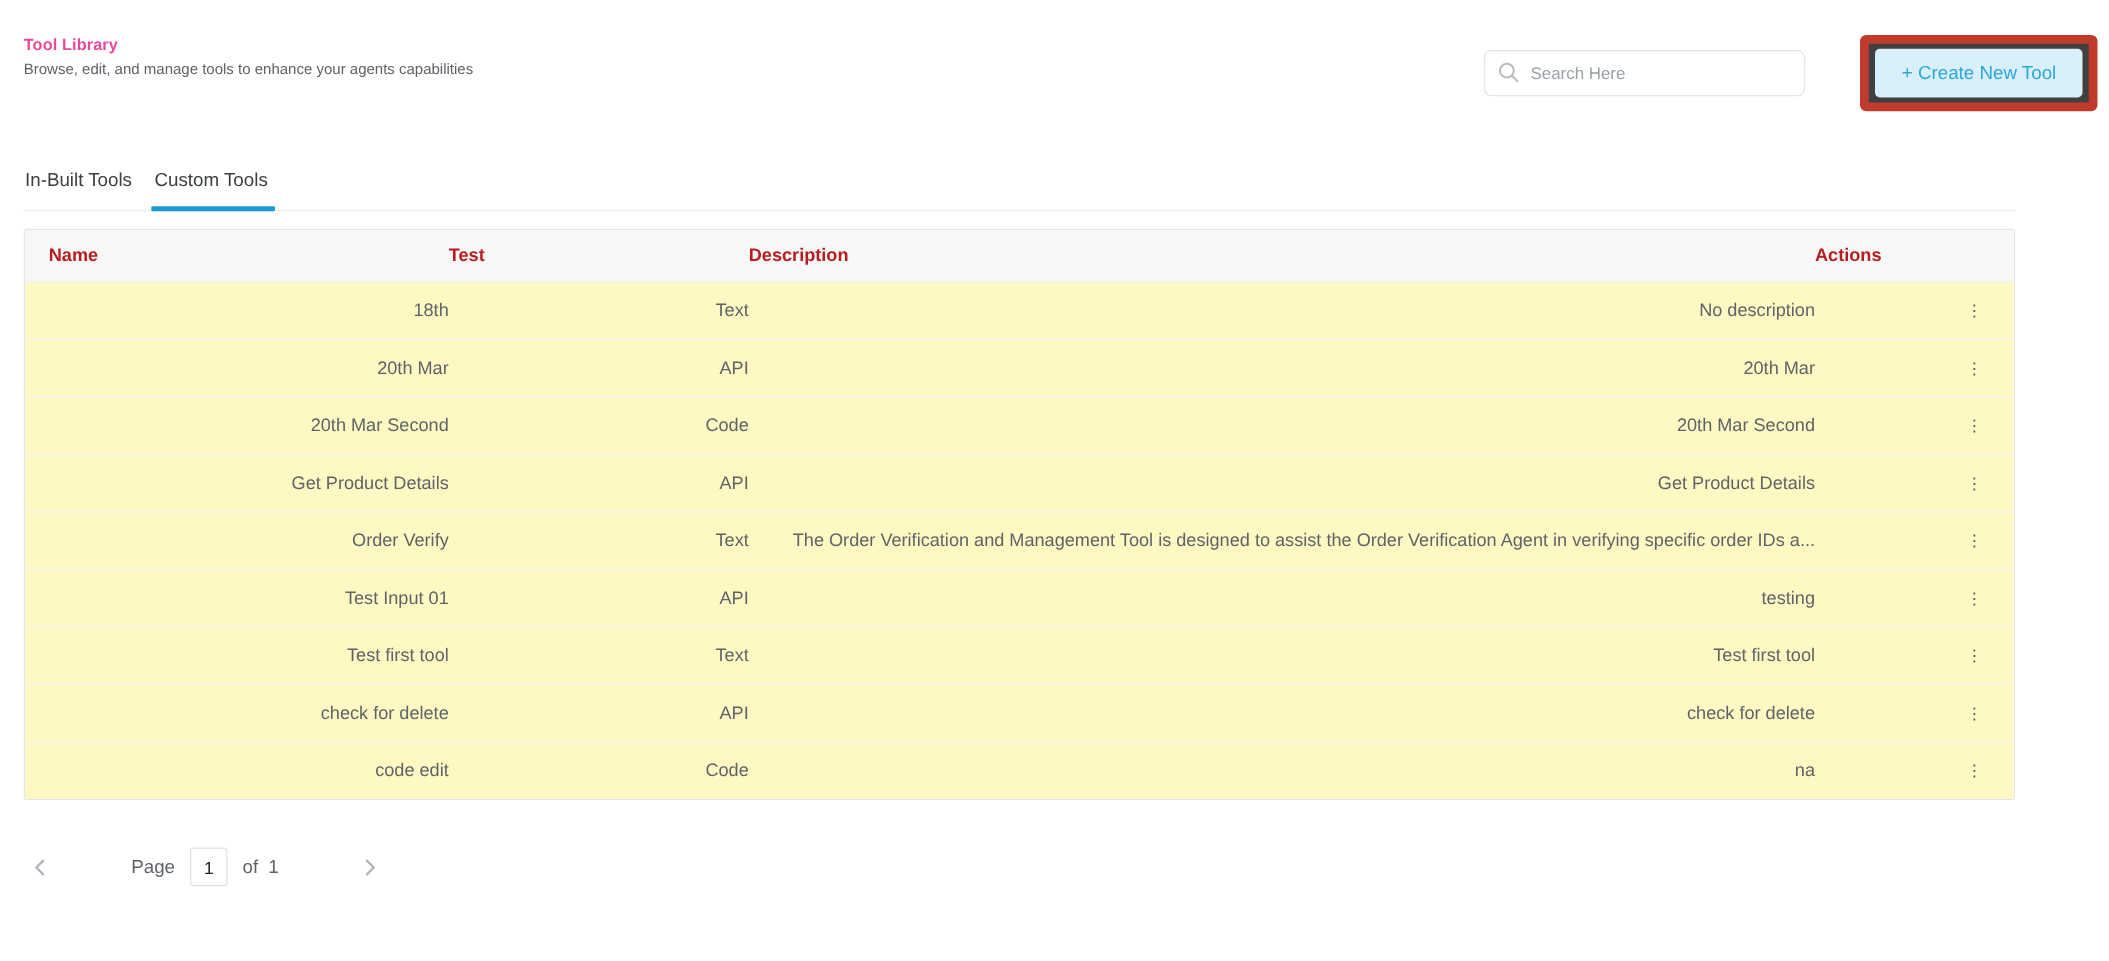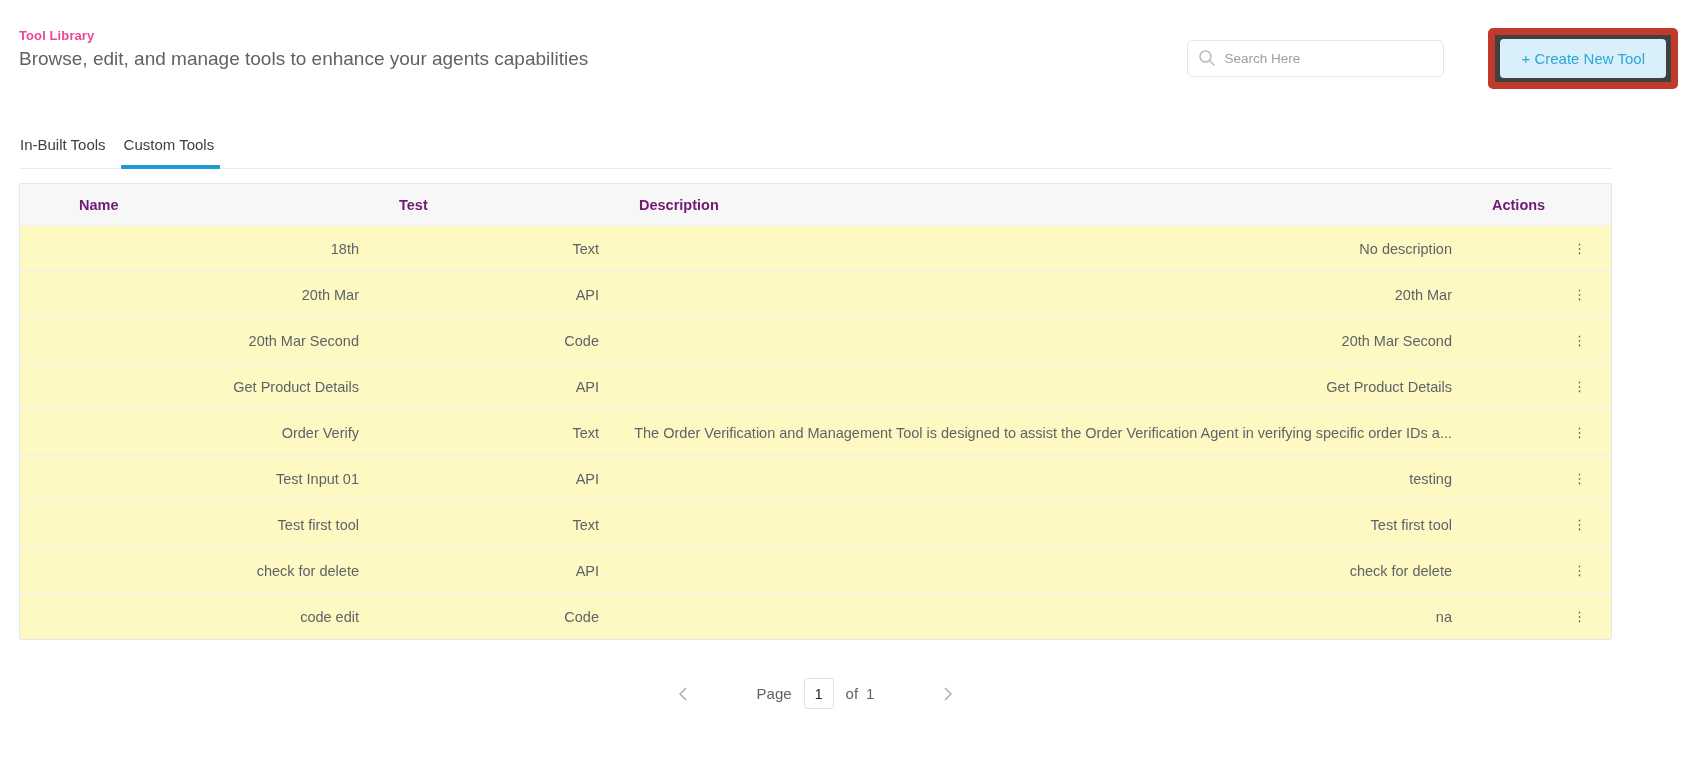--- a/index.html
+++ b/index.html
@@ -3,21 +3,21 @@
 <meta charset="utf-8">
 <style>
   * { margin:0; padding:0; box-sizing:border-box; }
   html,body { width:1687px; height:769px; background:#ffffff; overflow:hidden;
               font-family:"Liberation Sans", sans-serif; }
 
   
   .topbar { display:flex; justify-content:space-between; align-items:flex-start;
             padding:28px 9px 0 19px; }
   .title-block h1 { font-size:13px; font-weight:700; color:#ec4899; letter-spacing:.1px; }
-  .title-block p  { font-size:19px; color:#5f6368; margin-top:5px; }
+  .title-block p  { font-size:12px; color:#5f6368; margin-top:5px; }
 
   .top-right { display:flex; align-items:center; gap:44px; }
 
   .search-wrap { position:relative; }
   .search-input { width:257px; height:37px; border:1px solid #e3e5e8; border-radius:6px;
                   padding:0 10px 0 36px; font-size:13.5px; color:#3c4043; outline:none;
                   font-family:"Liberation Sans", sans-serif; }
   .search-input::placeholder { color:#9aa0a6; }
   .search-icon { position:absolute; left:11px; top:9px; }
 
@@ -31,29 +31,29 @@
   .tab { font-size:15px; color:#3c4043; padding:0 1px 15px 1px; position:relative; cursor:pointer; }
   .tab.active::after { content:""; position:absolute; left:-2px; right:-5px; bottom:-1px;
                        height:4px; background:#1d9ad3; border-radius:1px; }
 
   
   .content { margin:14px 75px 0 19px; }
   .tbl { border:1px solid #e3e5e8; border-radius:2px; }
   .trow, .thead { display:grid; grid-template-columns:320px 240px 1fr 140px;
                   align-items:center; padding:0 19px; }
   .thead { height:41px; background:#f7f7f8; }
-  .th { font-size:14.5px; font-weight:700; color:#701a75;margin-left:40px; }
+  .th { font-size:14.5px; font-weight:700; color:#b91c1c; }
   .trow { height:46px; border-top:1px solid #efefef; background:#fef9c3;text-align:right; }
   .td { font-size:14.5px; color:#5f6368; white-space:nowrap; overflow:hidden; }
   .col-actions { padding-left:18px; }
   .th.col-actions { padding-left:0; }
   .dots { color:#55595e; font-size:13px; cursor:pointer; display:inline-block; padding:2px 6px; }
 
   
-  .pagination { margin:38px 75px 0 19px; display:flex; justify-content:center;
+  .pagination { margin:38px 75px 0 19px; display:flex; 
                 align-items:center; }
   .pg-chevron { display:flex; align-items:center; justify-content:center;
                 width:24px; height:24px; cursor:pointer; }
   .pg-label { font-size:15px; color:#5f6368; margin:0 0 0 62px; }
   .pg-input { width:30px; height:31px; border:1px solid #dfe1e4; border-radius:3px;
               text-align:center; font-size:14px; color:#202124; margin:0 12px;
               font-family:"Liberation Sans", sans-serif; outline:none; }
   .pg-of { font-size:15px; color:#5f6368; }
   .pg-total { font-size:15px; color:#5f6368; margin:0 62px 0 8px; }
 </style>

